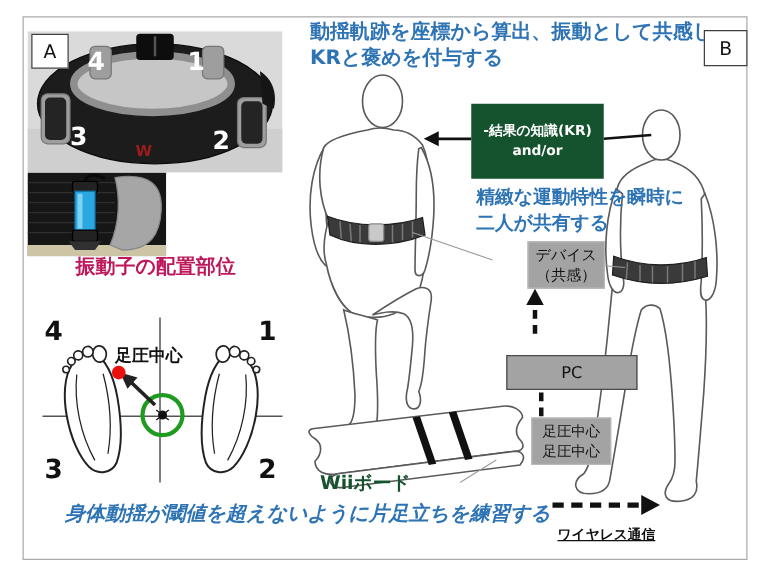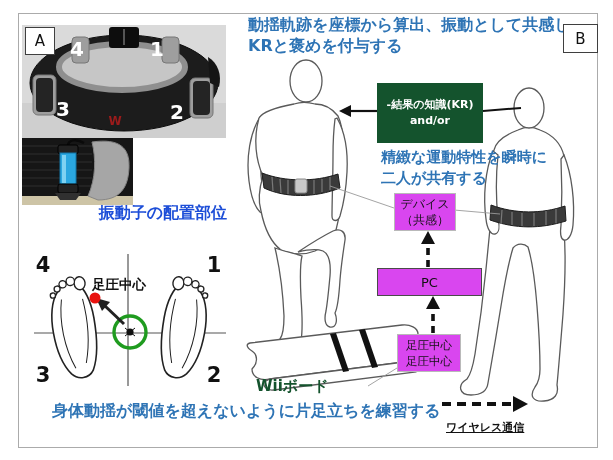--- a/index.html
+++ b/index.html
@@ -6,34 +6,34 @@
   #canvas{position:relative;width:613px;height:460px;background:#ffffff;overflow:hidden;
           font-family:"DejaVu Sans",sans-serif;}
   .abs{position:absolute;}
   #frame{left:18px;top:13px;width:578px;height:433px;border:1px solid #ababab;background:#fff;}
   .panel-label{background:#fff;border:1.5px solid #3f3f3f;display:flex;align-items:center;justify-content:center;
                font-size:15px;color:#111;z-index:5;}
   #a-label{left:25px;top:27px;width:28px;height:26px;}
   #b-label{left:563px;top:24px;width:33px;height:27px;}
   #belt-photo{left:22px;top:25px;width:204px;height:113px;z-index:2;}
   #vib-photo{left:22px;top:138px;width:111px;height:67px;z-index:2;}
-  #photo-caption{left:22px;top:203px;width:205px;text-align:right;font-size:16px;font-weight:bold;color:#1d4ed8;}
+  #photo-caption{left:22px;top:203px;width:205px;text-align:center;font-size:16px;font-weight:bold;color:#be185d;}
   #feet-diagram{left:28px;top:242px;width:205px;height:150px;}
   .blue-note{color:#2E74B5;font-weight:bold;}
-  #bottom-note{left:52px;top:401px;font-size:16px;}
+  #bottom-note{left:52px;top:401px;font-size:16px;font-style:italic;}
   #heading{left:248px;top:14px;width:348px;font-size:16px;line-height:21px;}
   #share-note{left:345px;top:147px;width:175px;font-size:15px;line-height:21px;z-index:4;margin-left:36px;}
   #scene{left:230px;top:55px;width:372px;height:392px;z-index:1;}
   #feedback-box{left:377px;top:83px;width:106px;height:60px;background:#14532d;color:#fff;
                 display:flex;flex-direction:column;align-items:center;justify-content:center;
                 font-size:11px;font-weight:bold;line-height:1.5;z-index:3;text-align:center;}
-  .diagram-box{background:#d946ef;display:flex;flex-direction:column;align-items:center;justify-content:center;
-               text-align:center;color:#111;z-index:3;}
+  .diagram-box{background:#a3a3a3;display:flex;flex-direction:column;align-items:center;justify-content:center;
+               text-align:center;color:#111;z-index:3;margin-left:28px;}
   #device-box{left:394px;top:193px;width:60px;height:36px;border:1px solid #b9b9b9;font-size:12px;line-height:16px;}
-  #pc-box{left:377px;top:268px;width:103px;height:26px;border:1.5px solid #4a4a4a;font-size:13px;}
+  #pc-box{left:377px;top:284px;width:103px;height:26px;border:1.5px solid #4a4a4a;font-size:13px;}
   #sensing-box{left:397px;top:334px;width:62px;height:36px;border:1px solid #b9b9b9;font-size:11.5px;line-height:16px;}
   #wii-label{left:256px;top:377px;font-size:15px;color:#14532d;z-index:3;font-weight:bold;}
   #wireless-label{left:446px;top:420px;font-size:11px;font-weight:bold;color:#111;z-index:3;text-decoration:underline;}
   svg text{font-family:"DejaVu Sans",sans-serif;}
 </style>
 </head>
 <body>
 
 <div id="canvas">
   <div id="frame" class="abs"></div>

